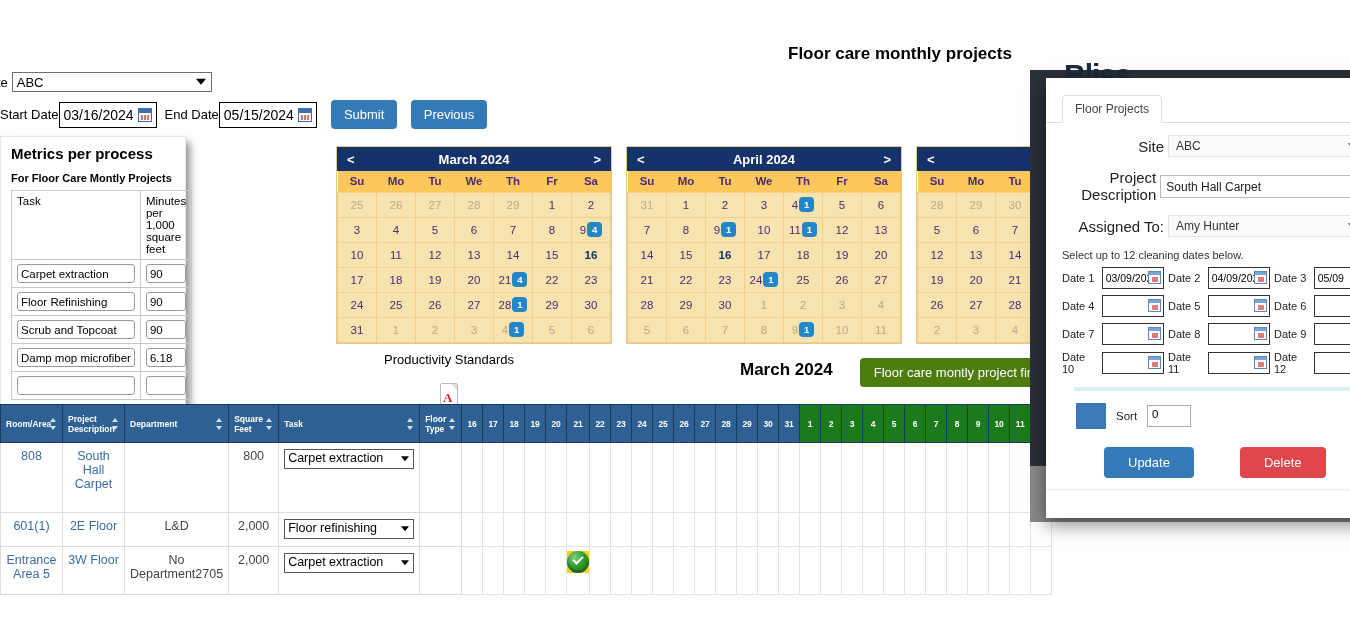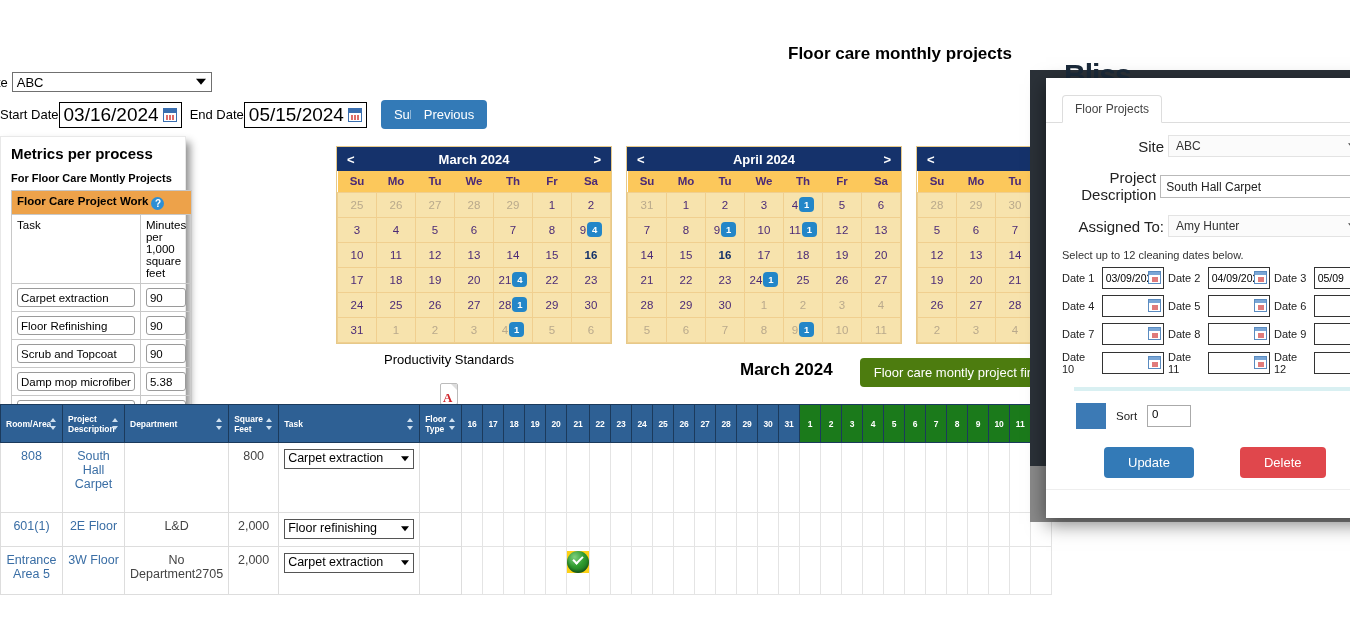--- a/index.html
+++ b/index.html
@@ -31,21 +31,21 @@
     border-top:6px solid #000;
   }
 
   
   #date-row { position:absolute; left:0px; top:100px; display:flex; align-items:center; gap:0px; }
   #date-row .lbl { font-size:13px; color:#000; margin-right:0px; }
   .date-field {
     display:inline-flex; align-items:center; border:1px solid #000; background:#fff;
     height:26px; padding:0 4px; gap:4px;
   }
-  .date-field .dv { font-size:19px; color:#000; }
+  .date-field .dv { font-size:14px; color:#000; }
   .cal-ico {
     width:14px; height:14px; border:1px solid #3a6fb0; background:#fff; position:relative; display:inline-block;
   }
   .cal-ico::before {
     content:""; position:absolute; left:0; right:0; top:0; height:4px; background:#3a6fb0;
   }
   .cal-ico::after {
     content:""; position:absolute; left:2px; top:6px; width:9px; height:5px;
     background:
       linear-gradient(to right,#d9534f 2px,transparent 2px) 0 0/3px 2px repeat,
@@ -268,25 +268,20 @@
   <button class="btn btn-white">☰ List all</button>
   <span id="prod-standards">Productivity Standards</span>
   <span class="pdf-ico"></span>
 </div>
 
 <div id="metrics">
   <h3>Metrics per process</h3>
   <div class="sub">For Floor Care Montly Projects</div>
   <table class="mt">
     <tbody>
-        <tr>
-      <th class="hdr" colspan="2">
-        <span>Floor Care Project Work</span><span class="q-ico">?</span>
-      </th>
-    </tr>
     <tr>
       <td class="c1 colhead">Task</td>
       <td class="c2 colhead">
         <span>Minutes per</span><br>
         <span>1,000 square feet</span>
       </td>
     </tr>
     <tr>
       <td class="c1">
             <div class="mini-input">Carpet extraction</div>
@@ -309,21 +304,21 @@
           </td>
       <td class="c2">
             <div class="mini-input">90</div>
           </td>
     </tr>
     <tr>
       <td class="c1">
             <div class="mini-input">Damp mop microfiber</div>
           </td>
       <td class="c2">
-            <div class="mini-input">5.38</div>
+            <div class="mini-input">6.18</div>
           </td>
     </tr>
     <tr>
       <td class="c1">
             <div class="mini-input"></div>
           </td>
       <td class="c2">
             <div class="mini-input"></div>
           </td>
     </tr>

